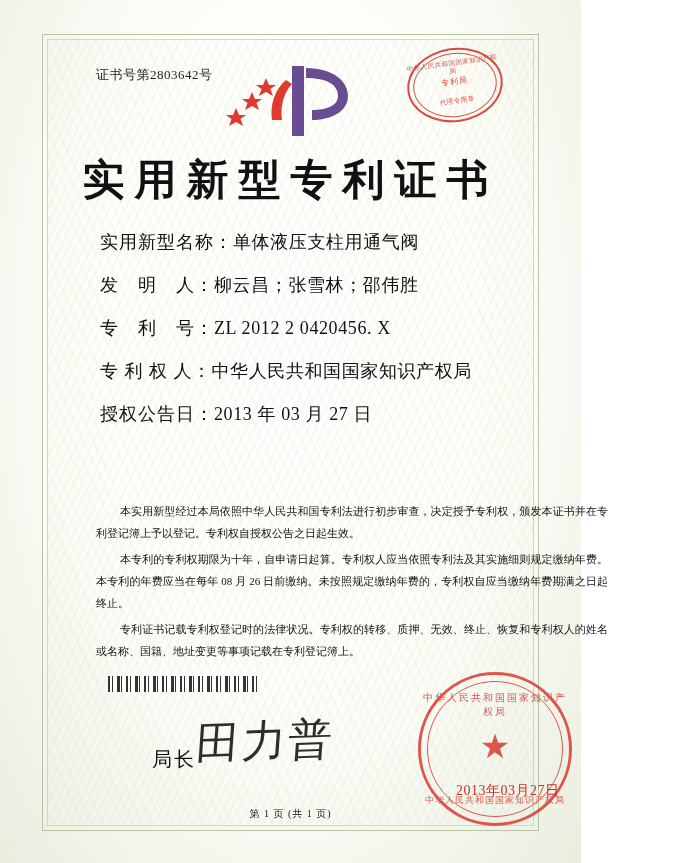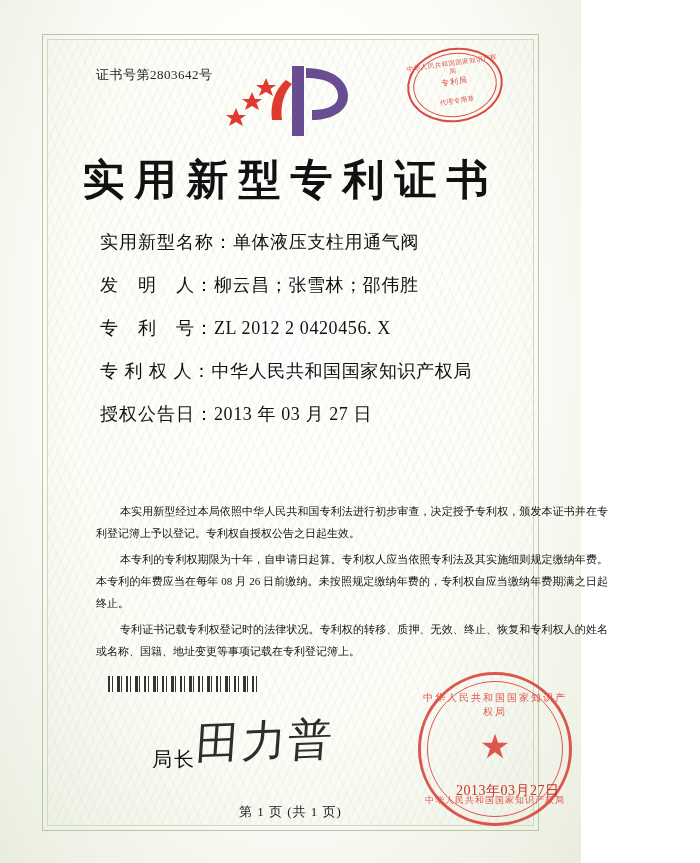--- a/index.html
+++ b/index.html
@@ -158,21 +158,21 @@
 
   .seal-date{
     position:absolute;left:456px;top:782px;
     font-size:14px;color:#c8332a;
     letter-spacing:.5px;
   }
 
   .footer{
     position:absolute;left:0;right:0;bottom:42px;
     text-align:center;
-    font-size:13px;
+    font-size:10px;
     letter-spacing:1px;
     color:#222;
   }
 </style>
 </head>
 <body>
 
 <div class="page">
 
   <div class="border-outer"></div>

